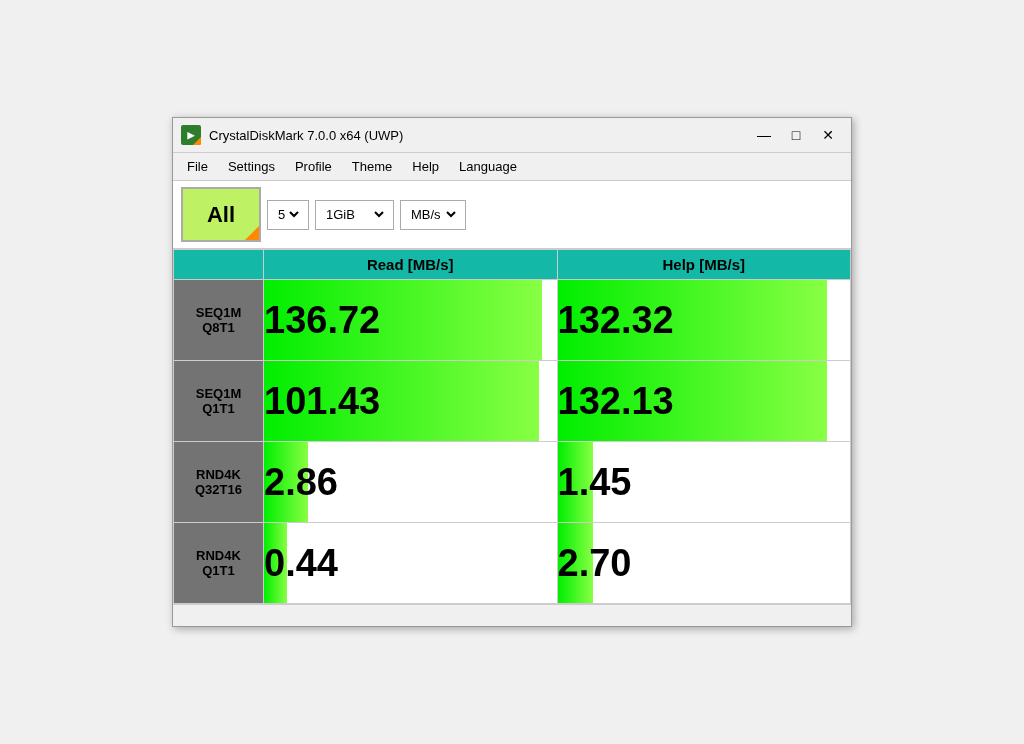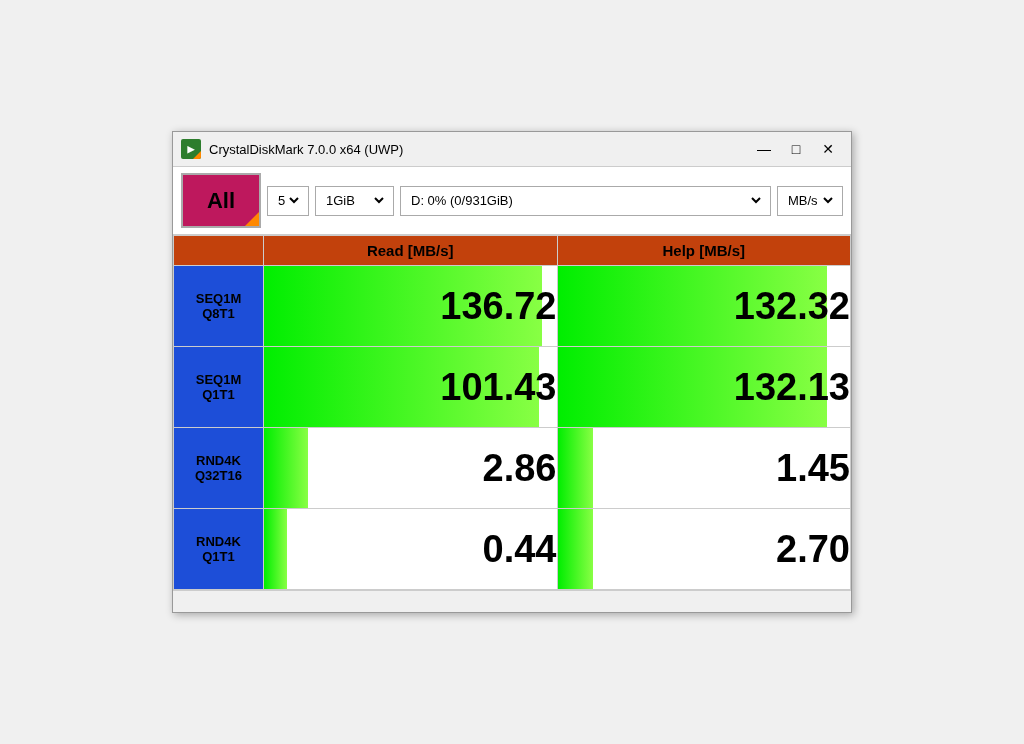--- a/index.html
+++ b/index.html
@@ -95,21 +95,21 @@
 
     .menu-item {
       padding: 4px 10px;
       font-size: 13px;
       cursor: pointer;
       color: #000;
       border-radius: 2px;
     }
 
     .all-btn {
-      background: #be185d;
+      background: #bef264;
       color: #000;
       font-size: 22px;
       font-weight: bold;
       width: 80px;
       height: 55px;
       border: 2px solid #aaa;
       cursor: pointer;
       display: flex;
       align-items: center;
       justify-content: center;
@@ -156,38 +156,38 @@
     .drive-select select {
       width: 100%;
     }
 
     .main-table {
       width: 100%;
       border-collapse: collapse;
     }
 
     .header-row td {
-      background: #c2410c;
+      background: #14b8a6;
       text-align: center;
       font-weight: bold;
       font-size: 15px;
       padding: 6px 0;
       border: 1px solid #ccc;
     }
 
     .data-row td {
       border: 1px solid #ccc;
       height: 80px;
     }
 
     .row-label {
       text-align: center;
       font-size: 13px;
       font-weight: bold;
-      background: #1d4ed8;
+      background: #737373;
       width: 90px;
       vertical-align: middle;
     }
 
     .value-cell {
       position: relative;
       vertical-align: middle;
       overflow: hidden;
     }
 
@@ -198,22 +198,21 @@
       height: 100%;
       background: linear-gradient(to right, #00ee00, #88ff44);
       z-index: 0;
     }
 
     .value-text {
       position: relative;
       z-index: 1;
       font-size: 38px;
       font-weight: bold;
-      text-align: right;
-      padding-right: 0;
+      padding-right: 12px;
       display: block;
       line-height: 80px;
     }
 
     .status-bar {
       background: #f0f0f0;
       border-top: 1px solid #ccc;
       height: 22px;
       padding: 2px 8px;
       font-size: 12px;
@@ -239,20 +238,28 @@
       </div>
       <span class="title-text">CrystalDiskMark 7.0.0 x64 (UWP)</span>
     </div>
     <div class="window-controls">
       <button class="win-btn">—</button>
       <button class="win-btn">□</button>
       <button class="win-btn close">✕</button>
     </div>
   </div>
 
+  <div class="menu-bar">
+  <div class="menu-item">File</div>
+      <div class="menu-item">Settings</div>
+      <div class="menu-item">Profile</div>
+      <div class="menu-item">Theme</div>
+      <div class="menu-item">Help</div>
+      <div class="menu-item">Language</div>
+    </div>
 
   <div class="toolbar-row">
     <button class="all-btn">
       <span>All</span>
     </button>
     <div class="select-box">
       <select>
         <option>5</option>
         <option>1</option>
         <option>3</option>
@@ -266,25 +273,20 @@
         <option>256MiB</option>
         <option>64MiB</option>
         <option>32MiB</option>
         <option>16MiB</option>
         <option>8MiB</option>
         <option>4MiB</option>
         <option>2MiB</option>
         <option>1MiB</option>
       </select>
     </div>
-    <div class="select-box drive-select">
-      <select style="width:100%">
-        <option>D: 0% (0/931GiB)</option>
-      </select>
-    </div>
     <div class="select-box">
       <select>
         <option>MB/s</option>
         <option>GB/s</option>
         <option>IOPS</option>
         <option>μs</option>
       </select>
     </div>
   </div>
 

